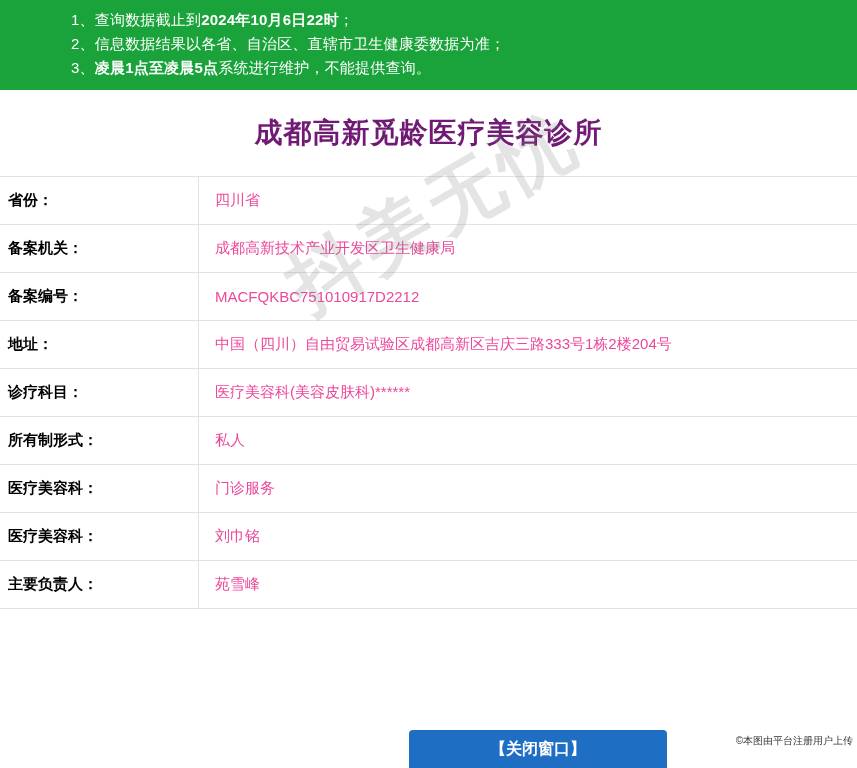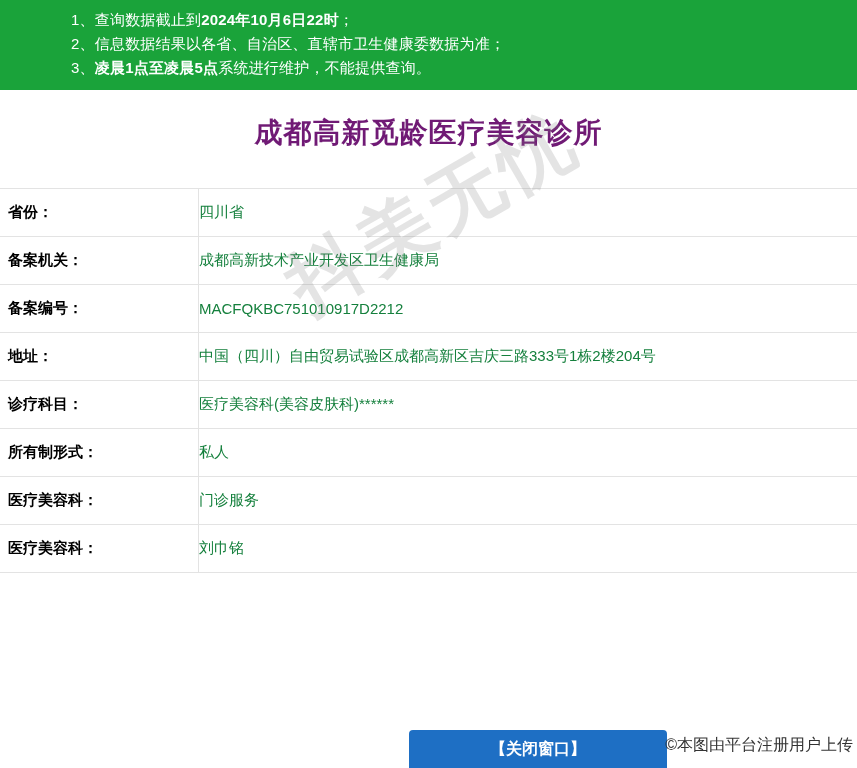--- a/index.html
+++ b/index.html
@@ -50,42 +50,41 @@
     font-weight: bold;
     letter-spacing: 1px;
     color: #701a75;
   }
 
   
   .info-table {
     width: 857px;
     border-collapse: collapse;
     table-layout: fixed;
-    margin-top: 12px;
   }
   .info-table tr {
     height: 48px;
   }
   .info-table td {
     border-top: 1px solid #e3e3e3;
     border-bottom: 1px solid #e3e3e3;
     font-size: 15px;
     vertical-align: middle;
     padding: 0;
   }
   .info-table td.label {
     width: 190px;
     padding-left: 8px;
     font-weight: bold;
     color: #000000;
     border-right: 1px solid #e3e3e3;
   }
   .info-table td.value {
-    padding-left: 0;
-    color: #15803d;
+    padding-left: 16px;
+    color: #ec4899;
   }
 
   
   .watermark {
     position: absolute;
     left: 270px;
     top: 250px;
     font-size: 74px;
     font-weight: bold;
     color: rgba(130,130,130,0.22);
@@ -121,22 +120,22 @@
     align-items: center;
     justify-content: center;
     cursor: pointer;
     font-family: "Liberation Sans", sans-serif;
   }
 
   
   .credit {
     position: absolute;
     right: 4px;
-    bottom: 12px;
-    font-size: 16px;
+    bottom: 20px;
+    font-size: 10px;
     color: #333333;
     white-space: nowrap;
   }
 </style>
 </head>
 <body>
 
 <div class="notice-banner">
   <div class="notice-line">
     <span class="num">1、</span><span>查询数据截止到</span><b>2024年10月6日22时</b><span>；</span>
@@ -180,20 +179,24 @@
       <td class="value">私人</td>
     </tr>
     <tr>
       <td class="label">医疗美容科：</td>
       <td class="value">门诊服务</td>
     </tr>
     <tr>
       <td class="label">医疗美容科：</td>
       <td class="value">刘巾铭</td>
     </tr>
+    <tr>
+      <td class="label">主要负责人：</td>
+      <td class="value">苑雪峰</td>
+    </tr>
   </tbody>
 </table>
 
 <div class="watermark">抖美无忧</div>
 
 <div class="footer">
   <button class="close-button">【关闭窗口】</button>
 </div>
 
 <div class="credit">©本图由平台注册用户上传</div>

